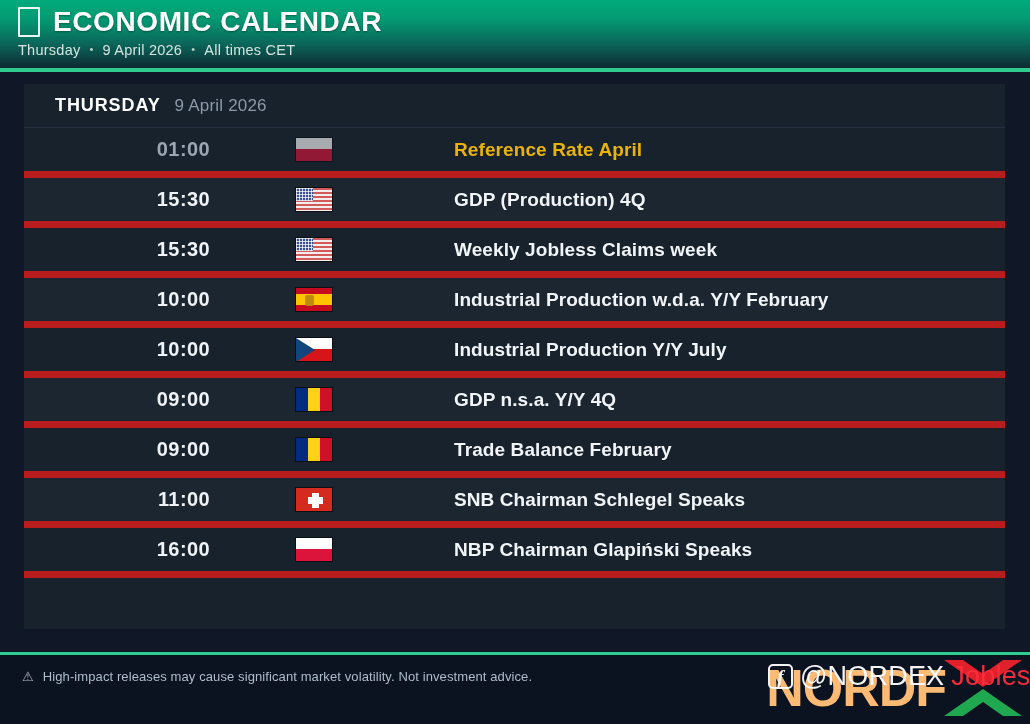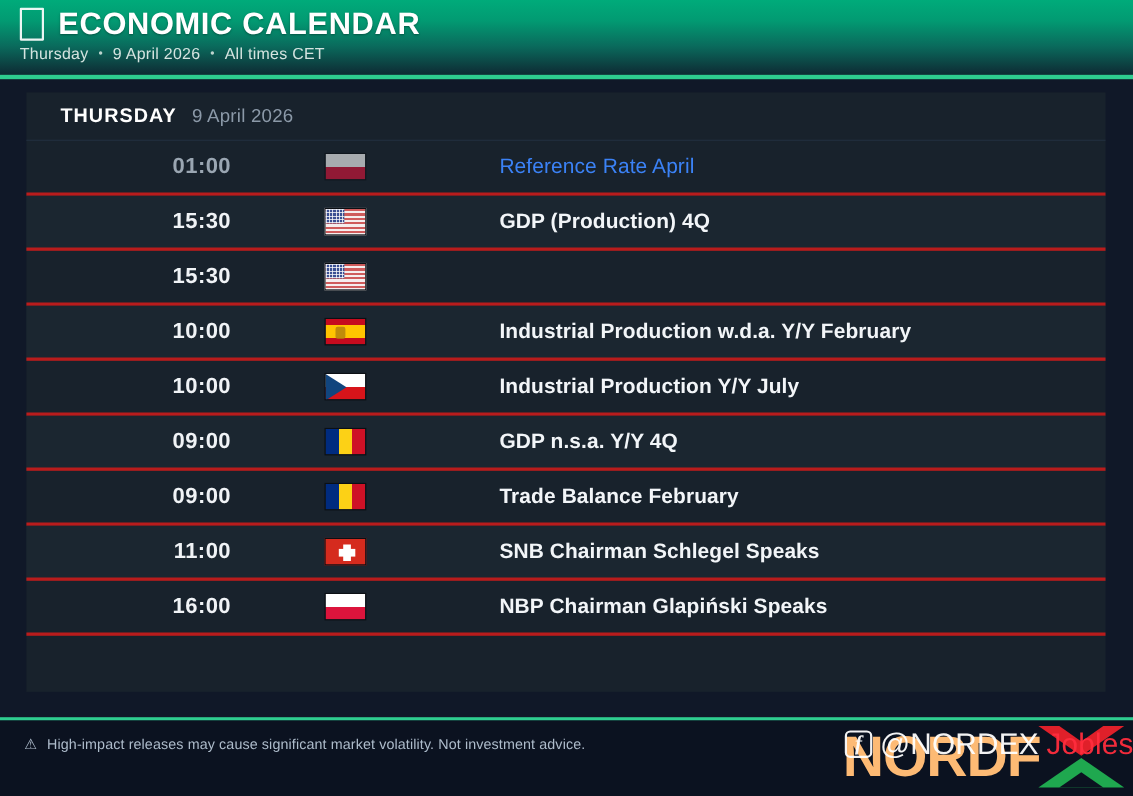--- a/index.html
+++ b/index.html
@@ -52,21 +52,21 @@
   }
   .panel-head .day {
     font-size:18px; font-weight:bold; color:#ffffff; letter-spacing:.9px;
   }
   .panel-head .date {
     font-size:17px; color:#8b99a8; letter-spacing:.2px;
   }
 
   .row {
     height:50px; display:flex; align-items:center;
-    border-bottom:3px solid #b91c1c;
+    border-bottom:7px solid #b91c1c;
   }
   .row.alt { background:#1b2630; }
   .row.spacer { height:45px; border-bottom:none; }
 
   .cell-time {
     width:250px; text-align:right; padding-right:64px;
     font-size:20px; font-weight:bold; color:#f0f3f6;
     letter-spacing:.4px;
   }
   .cell-time.dim { color:#9aa6b2; }
@@ -75,21 +75,21 @@
   .flag {
     width:38px; height:25px; border:1px solid #0b0f14;
     position:relative; overflow:hidden; display:block;
   }
   .flag.dim { opacity:.62; }
 
   .cell-event {
     flex:1; font-size:19px; font-weight:bold; color:#f2f5f8;
     letter-spacing:.1px; padding-right:20px;
   }
-  .cell-event.dim { color:#3b82f6; font-weight:normal; }
+  .cell-event.dim { color:#eab308; font-weight:bold; }
 
   
   .f-pl { background:linear-gradient(180deg,#ffffff 50%,#dc143c 50%); }
   .f-us { background:#f7f2f2; }
   .f-us .us-stripes {
     position:absolute; left:0; top:0; width:100%; height:100%;
     background:repeating-linear-gradient(180deg,#cf5b5b 0px,#cf5b5b 2px,#f5eded 2px,#f5eded 4px);
   }
   .f-us .us-canton {
     position:absolute; left:0; top:0; width:17px; height:13px;
@@ -229,20 +229,21 @@
           <div class="cell-event">GDP (Production) 4Q</div>
         </div>
         <div class="row">
           <div class="cell-time">15:30</div>
           <div class="cell-flag">
             <span class="flag f-us" title="United States">
               <span class="us-stripes"></span>
               <span class="us-canton"></span>
             </span>
           </div>
+          <div class="cell-event">Weekly Jobless Claims week</div>
         </div>
         <div class="row alt">
           <div class="cell-time">10:00</div>
           <div class="cell-flag">
             <span class="flag f-es" title="Spain">
               <span class="arms"></span>
             </span>
           </div>
           <div class="cell-event">Industrial Production w.d.a. Y/Y February</div>
         </div>

